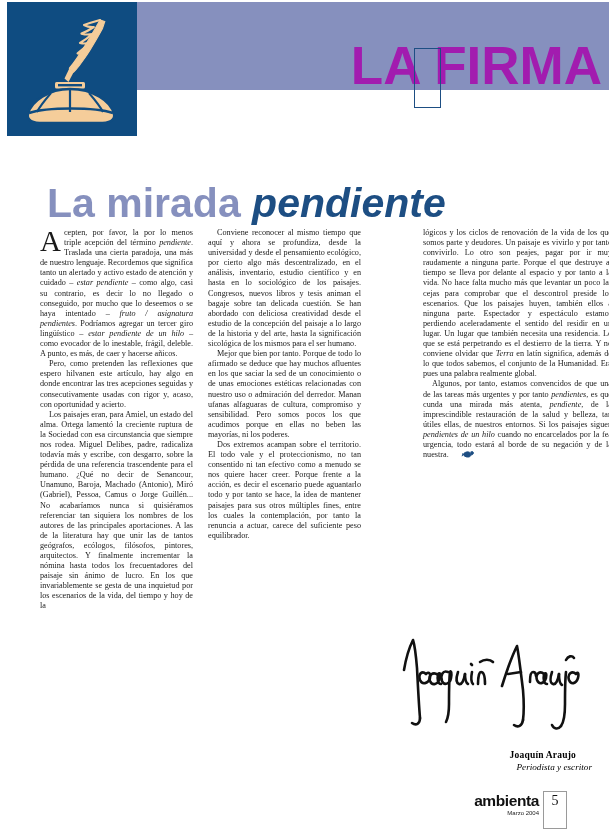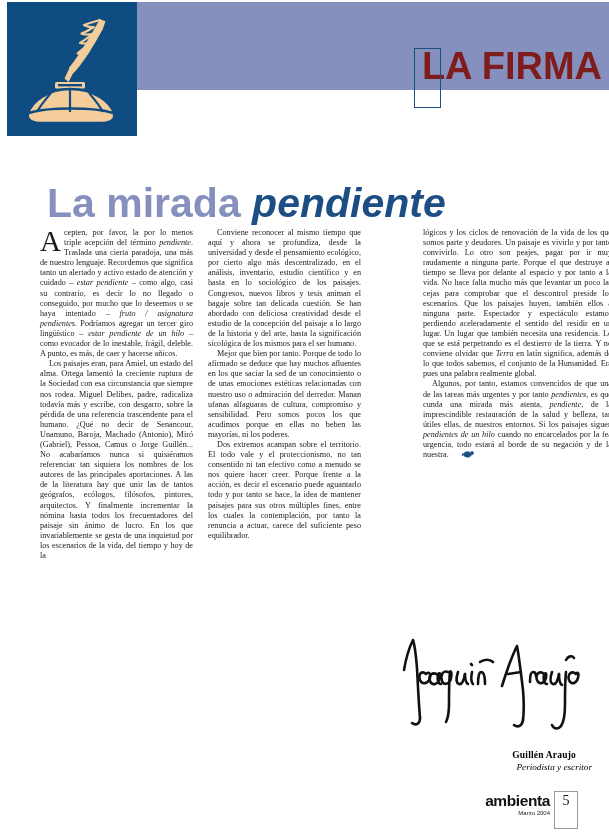--- a/index.html
+++ b/index.html
@@ -29,24 +29,24 @@
     width: 496px;
     height: 88px;
     background: #8690be;
   }
   #banner-title {
     position: absolute;
     left: 330px; top: 44px;
     width: 272px;
     height: 50px;
     text-align: right;
-    color: #7f1d1d;
+    color: #a21caf;
     font-family: "Liberation Sans", "DejaVu Sans", sans-serif;
     font-weight: bold;
-    font-size: 38px;
+    font-size: 53px;
     line-height: 44px;
     letter-spacing: 0px;
     white-space: nowrap;
   }
   #banner-marker {
     position: absolute;
     left: 414px; top: 48px;
     width: 25px;
     height: 58px;
     border: 1.2px solid #1d4e83;
@@ -148,21 +148,21 @@
     width: 196px;
     text-align: right;
     font-family: "Liberation Serif", "DejaVu Serif", serif;
     font-style: italic;
     font-size: 9.2px;
   }
 
   
   #footer {
     position: absolute;
-    left: 455px; top: 793px;
+    left: 444px; top: 793px;
     width: 145px;
     height: 38px;
   }
   #foot-brand-box {
     position: absolute;
     left: 0; top: 0;
     width: 95px;
     height: 30px;
   }
   #foot-brand {
@@ -241,20 +241,21 @@
 
 <h1 id="headline">
   <span class="hl-a">La mirada </span><span class="hl-b">pendiente</span>
 </h1>
 
 <div id="article">
 
   <div class="col" id="col-1">
     <span id="dropcap">A</span>
     <p class="lead">cepten, por favor, la por lo menos triple acepción del término <i>pendiente</i>. Traslada una cierta paradoja, una más de nuestro lenguaje. Recordemos que significa tanto un alertado y activo estado de atención y cuidado – <i>estar pendiente</i> – como algo, casi su contrario, es decir lo no llegado o conseguido, por mucho que lo deseemos o se haya intentado – <i>fruto / asignatura pendientes</i>. Podríamos agregar un tercer giro lingüístico – <i>estar pendiente de un hilo</i> – como evocador de lo inestable, frágil, deleble. A punto, es más, de caer y hacerse añicos.</p>
+    <p>Pero, como pretenden las reflexiones que espero hilvanen este artículo, hay algo en donde encontrar las tres acepciones seguidas y consecutivamente usadas con rigor y, acaso, con oportunidad y acierto.</p>
     <p>Los paisajes eran, para Amiel, un estado del alma. Ortega lamentó la creciente ruptura de la Sociedad con esa circunstancia que siempre nos rodea. Miguel Delibes, padre, radicaliza todavía más y escribe, con desgarro, sobre la pérdida de una referencia trascendente para el humano. ¿Qué no decir de Senancour, Unamuno, Baroja, Machado (Antonio), Miró (Gabriel), Pessoa, Camus o Jorge Guillén... No acabaríamos nunca si quisiéramos referenciar tan siquiera los nombres de los autores de las principales aportaciones. A las de la literatura hay que unir las de tantos geógrafos, ecólogos, filósofos, pintores, arquitectos. Y finalmente incrementar la nómina hasta todos los frecuentadores del paisaje sin ánimo de lucro. En los que invariablemente se gesta de una inquietud por los escenarios de la vida, del tiempo y hoy de la</p>
   </div>
 
   <div class="col" id="col-2">
     <p>Conviene reconocer al mismo tiempo que aquí y ahora se profundiza, desde la universidad y desde el pensamiento ecológico, por cierto algo más descentralizado, en el análisis, inventario, estudio científico y en hasta en lo sociológico de los paisajes. Congresos, nuevos libros y tesis animan el bagaje sobre tan delicada cuestión. Se han abordado con deliciosa creatividad desde el estudio de la concepción del paisaje a lo largo de la historia y del arte, hasta la significación sicológica de los mismos para el ser humano.</p>
     <p>Mejor que bien por tanto. Porque de todo lo afirmado se deduce que hay muchos afluentes en los que saciar la sed de un conocimiento o de unas emociones estéticas relacionadas con nuestro uso o admiración del derredor. Manan ufanas alfaguaras de cultura, compromiso y sensibilidad. Pero somos pocos los que acudimos porque en ellas no beben las mayorías, ni los poderes.</p>
     <p>Dos extremos acampan sobre el territorio. El todo vale y el proteccionismo, no tan consentido ni tan efectivo como a menudo se nos quiere hacer creer. Porque frente a la acción, es decir el escenario puede aguantarlo todo y por tanto se hace, la idea de mantener paisajes para sus otros múltiples fines, entre los cuales la contemplación, por tanto la renuncia a actuar, carece del suficiente peso equilibrador.</p>
   </div>
 
   <div class="col" id="col-3">
@@ -294,21 +295,21 @@
       <path d="M164 44 C 160 40 155 44 157 50 C 159 55 164 54 166 48 C 167 44 166 42 164 44
                C 163 50 164 54 167 54"></path>
       <path d="M172 42 C 170 48 170 53 173 54 C 176 55 178 50 179 44"></path>
       <path d="M179 44 C 179 50 180 54 182 55"></path>
       <path d="M186 42 C 185 50 185 62 185 74 C 185 84 184 92 181 96"></path>
       <path d="M181 96 C 178 100 174 99 172 95"></path>
       <path d="M186 30 C 188 26 192 25 194 28"></path>
       <path d="M196 44 C 192 40 187 44 189 50 C 191 55 196 54 198 48 C 199 44 198 41 196 44"></path>
     </g>
   </svg>
-  <div id="sig-name">Guillén Araujo</div>
+  <div id="sig-name">Joaquín Araujo</div>
   <div id="sig-role">Periodista y escritor</div>
 </div>
 
 <div id="footer">
   <div id="foot-brand-box">
     <div id="foot-brand">ambienta</div>
     <div id="foot-date">Marzo 2004</div>
   </div>
   <div id="foot-page">5</div>
 </div>

